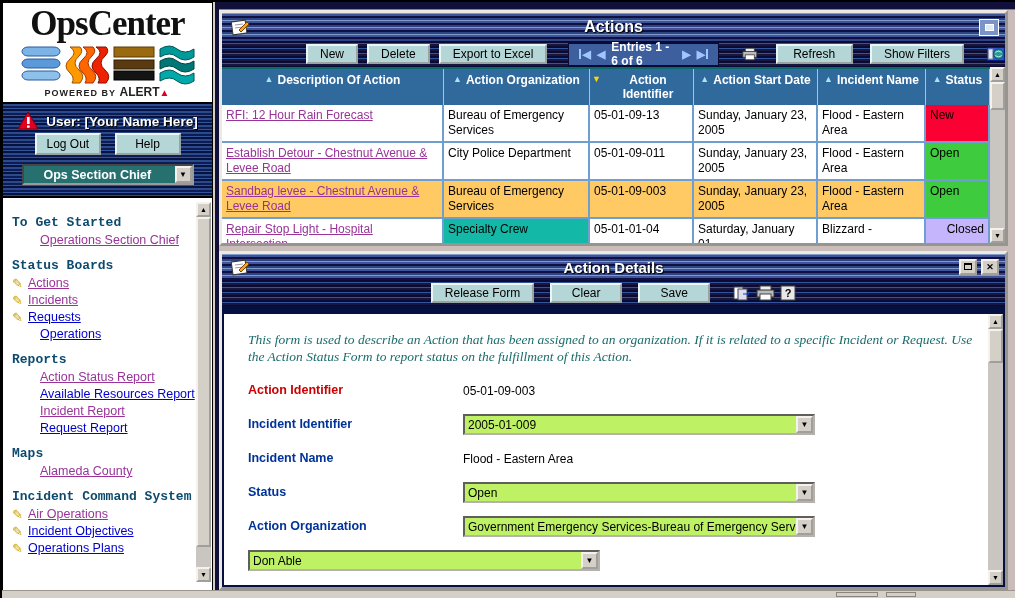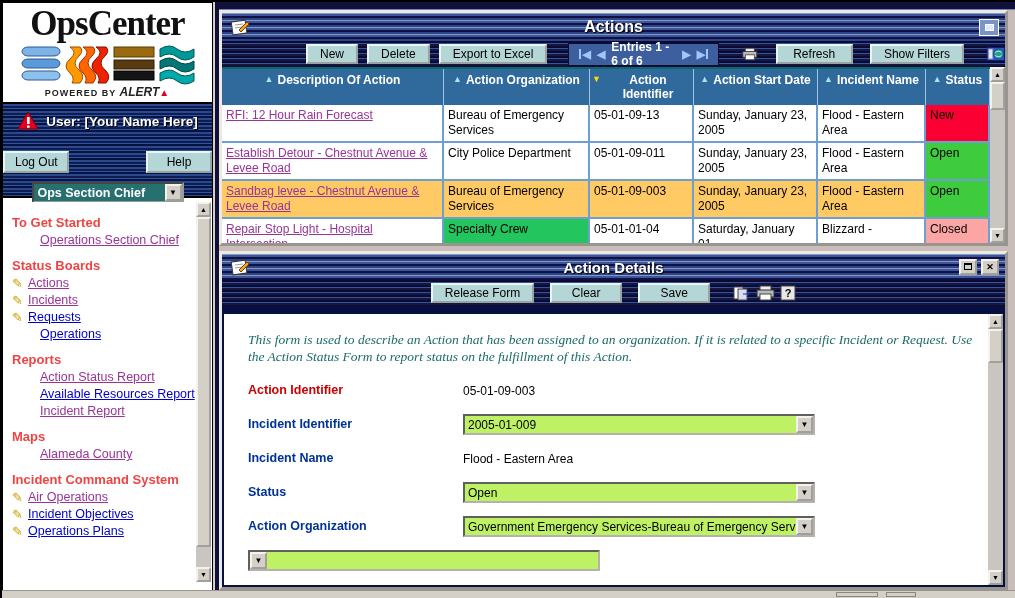--- a/index.html
+++ b/index.html
@@ -8,42 +8,43 @@
     position:relative; width:1015px; height:598px; overflow:hidden;
     background:#d4d0c8; font-family:"Liberation Sans", sans-serif;
     border-top:2px solid #000; border-left:2px solid #000;
   }
   
   .sidebar { position:absolute; left:0; top:0; width:211px; height:590px; background:#fff; border:1px solid #000; }
   .logo-area { height:101px; background:#fff; border-bottom:2px solid #000; text-align:center; padding-top:2px; }
   .brand { font-family:"Liberation Serif", serif; font-size:35px; font-weight:bold; color:#111; letter-spacing:-1px; line-height:38px; }
   .waves { display:block; margin:0 auto; }
   .powered { font-size:9px; font-weight:bold; letter-spacing:1px; color:#222; }
-  .powered .alert-word { font-style:italic; font-size:12px; letter-spacing:0; }
+  .powered .alert-word { font-size:12px; letter-spacing:0; }
   .powered .alert-tri { color:#dd0022; font-size:10px; }
   .user-panel {
     height:94px; border-bottom:2px solid #000; position:relative; padding-top:7px;
     background:repeating-linear-gradient(180deg,#2a4a8c 0 2px,#0d1c55 2px 4px,#31549a 4px 5px,#06123f 5px 7px);
   }
   .user-row { display:flex; align-items:center; justify-content:center; gap:7px; }
   .user-label { color:#fff; font-weight:bold; font-size:13.5px; text-shadow:1px 1px 0 #000; }
   .btn {
     background:#b5d6d6; border:2px outset #eaf6f6; color:#000;
     font-size:12px; font-family:"Liberation Sans", sans-serif; padding:2px 10px; cursor:pointer; white-space:nowrap;
   }
-  .user-btns { display:flex; justify-content:space-between; gap:14px; margin-top:20px; }
+  .user-btns { display:flex; justify-content:center; gap:14px; margin-top:2px; }
   .user-btns .btn { width:66px; }
   .role-select {
-    width:152px; height:21px; margin:9px auto 0; display:flex; background:#267070;
+    width:172px; height:21px; margin:9px auto 0; display:flex; background:#267070;
     border:2px inset #9a9a9a;
+    padding-left:16px;
   }
   .role-select .sel-text { flex:1; color:#fff; font-weight:bold; font-size:12.5px; padding:2px 4px; white-space:nowrap; overflow:hidden; }
   .sel-arrow { width:17px; background:#d4d0c8; border:2px outset #f5f2ee; font-size:8px; line-height:14px; text-align:center; color:#000; }
   .nav { position:absolute; top:199px; bottom:8px; left:1px; right:17px; background:#fff; overflow:hidden; padding:4px 0 0 8px; }
-  .nav h4 { font-size:13px; color:#ef4444; margin:9px 0 2px; }
+  .nav h4 { font-size:13px; color:#0c4a6e; margin:9px 0 2px;font-family:Liberation Mono, monospace; }
   .nav-item { display:flex; align-items:center; gap:4px; font-size:12.5px; line-height:17px; }
   .nav-item .pencil { color:#c8a000; font-size:13px; width:12px; }
   .nav-item.indent { padding-left:28px; }
   .nav-item a { text-decoration:underline; cursor:pointer; }
   a.purple { color:#993399; } a.blue { color:#0000cc; }
   .side-scroll { position:absolute; top:199px; bottom:9px; right:1px; width:15px; background:#c9c5c0; }
   .sb-btn { height:15px; width:15px; background:#d4d0c8; border:2px outset #f5f2ee; font-size:7px; text-align:center; line-height:11px; color:#000; cursor:pointer; }
   .sb-btn.bottom { position:absolute; bottom:0; }
   .sb-thumb { position:absolute; left:0; width:15px; background:#d4d0c8; border:2px outset #f5f2ee; cursor:pointer; }
   
@@ -183,20 +184,23 @@
         <h4>Reports</h4>
         <div class="nav-item indent">
           <a class="purple">Action Status Report</a>
         </div>
         <div class="nav-item indent">
           <a class="blue">Available Resources Report</a>
         </div>
         <div class="nav-item indent">
           <a class="purple">Incident Report</a>
         </div>
+        <div class="nav-item indent">
+          <a class="blue">Request Report</a>
+        </div>
         <h4>Maps</h4>
         <div class="nav-item indent">
           <a class="purple">Alameda County</a>
         </div>
         <h4>Incident Command System</h4>
         <div class="nav-item">
           <span class="pencil">✎</span>
           <a class="purple">Air Operations</a>
         </div>
         <div class="nav-item">
@@ -309,25 +313,25 @@
             <div class="trow">
               <div class="td" style="background: rgb(255, 201, 99);"><a>Sandbag levee - Chestnut Avenue &amp; Levee Road</a></div>
               <div class="td" style="background: rgb(255, 201, 99);">Bureau of Emergency Services</div>
               <div class="td" style="background: rgb(255, 201, 99);">05-01-09-003</div>
               <div class="td" style="background: rgb(255, 201, 99);">Sunday, January 23, 2005</div>
               <div class="td" style="background: rgb(255, 201, 99);">Flood - Eastern Area</div>
               <div class="td" style="background: rgb(62, 204, 62);">Open</div>
             </div>
             <div class="trow">
               <div class="td" style="background: rgb(255, 255, 255);"><a>Repair Stop Light - Hospital Intersection</a></div>
-              <div class="td" style="background: #22c55e;">Specialty Crew</div>
+              <div class="td" style="background: #14b8a6;">Specialty Crew</div>
               <div class="td" style="background: rgb(255, 255, 255);">05-01-01-04</div>
               <div class="td" style="background: rgb(255, 255, 255);">Saturday, January 01,</div>
               <div class="td" style="background: rgb(255, 255, 255);">Blizzard -</div>
-              <div class="td" style="background: #fca5a5;">Closed</div>
+              <div class="td" style="background: #c4b5fd; text-align: right;">Closed</div>
             </div>
           </div>
       </div>
       <div class="tbl-scroll">
         <div class="sb-btn">▲</div>
         <div class="sb-thumb" style="top:15px; height:28px;"></div>
         <div class="sb-btn bottom">▼</div>
       </div>
     </div>
 
@@ -397,20 +401,21 @@
             </div>
             <div class="field-row">
               <div class="f-label navy">Action Organization</div>
               <div class="select">
                 <span class="sel-text">Government Emergency Services-Bureau of Emergency Services</span>
                 <span class="sel-arrow">▼</span>
               </div>
             </div>
             <div class="field-row">
               <div class="select">
+                <span class="sel-text">Don Able</span>
                 <span class="sel-arrow">▼</span>
               </div>
             </div>
           </div>
         <div class="phones">
           <span class="primary">Primary Phone: ### ###-####</span>
           <span>Cellular Phone: ### ###-####</span>
         </div>
       </div>
 

